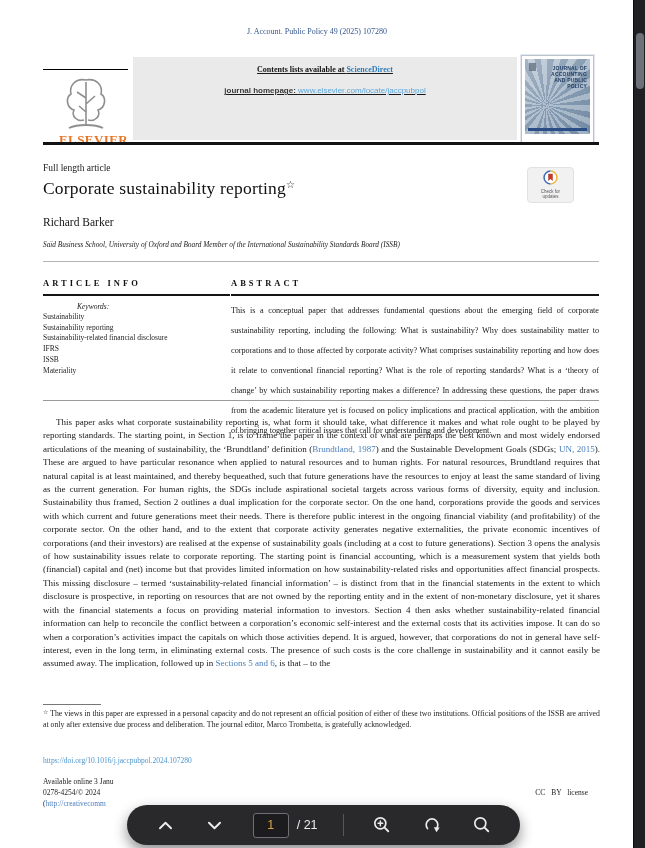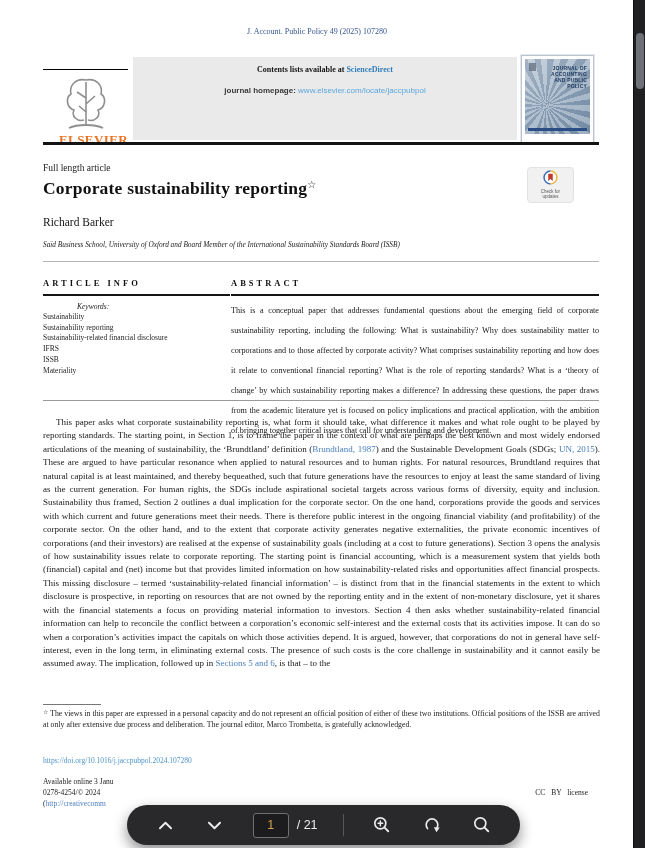--- a/index.html
+++ b/index.html
@@ -8,21 +8,21 @@
   .sheet{position:absolute;left:0;top:0;width:634px;height:848px;background:#ffffff;}
   .side-strip{position:absolute;right:0;top:0;width:11px;height:848px;background:#202023;border-left:1px solid #0b0b0c;}
   .scroll-thumb{position:absolute;right:1px;top:33px;width:8px;height:56px;background:#6e7178;border-radius:4px;}
 
   .jref{position:absolute;top:27px;left:0;width:634px;text-align:center;font-size:8px;color:#34568e;}
 
   
   .logo-box{position:absolute;left:43px;top:69px;width:85px;height:85px;text-align:right;border-top:1px solid #000000;}
   .logo-tree{display:block;margin:2px auto 0;}
   .elsevier-word{font-size:13px;letter-spacing:.4px;color:#e87425;font-weight:600;margin-top:-2px;}
-  .mast-box{position:absolute;left:133px;top:57px;width:384px;height:83px;background:#eaeaea;text-align:center;}
+  .mast-box{position:absolute;left:133px;top:57px;width:384px;height:83px;background:#eaeaea;text-align:center;text-decoration:underline;}
   .mast-line1{padding-top:8px;font-size:8px;font-weight:700;color:#141414;}
   .link-blue{color:#2e7cba;}
   .mast-title{margin-top:9px;font-size:15.5px;color:#0d0d0d;letter-spacing:.3px;}
   .mast-home{margin-top:12px;font-size:8px;font-family:"Liberation Sans",sans-serif;font-weight:700;color:#3a3a3a;}
   .mast-home .url{color:#5aa7dd;font-weight:400;}
 
   .cover{position:absolute;left:521px;top:55px;width:71px;height:86px;background:#fff;border:1px solid #b9c4d0;box-shadow:0 0 0 1px #e4e8ee;}
   .cover-inner{position:absolute;left:3px;top:3px;right:3px;bottom:8px;
     background:
       repeating-conic-gradient(from 210deg at 32% 62%, rgba(255,255,255,.25) 0 8deg, rgba(25,55,90,.12) 8deg 16deg),
@@ -123,21 +123,21 @@
           <div>AND PUBLIC</div>
           <div>POLICY</div>
         </div>
         <div class="cover-band"></div>
       </div>
     </div>
 
     <div class="rule-thick"></div>
 
     <div class="type-label">Full length article</div>
-    <h1 class="title" style="margin:0;font-weight:700;">
+    <h1 class="title" style="margin:0;font-weight:400;">
       <span>Corporate sustainability reporting</span><span class="fnmark">☆</span>
     </h1>
 
     <div class="crossmark">
       <svg width="15" height="15" style="margin-top:2px;" viewBox="0 0 20 20">
         <circle cx="10" cy="10" r="8.6" fill="#ffffff"></circle>
         <path d="M10 1.4 A8.6 8.6 0 0 0 10 18.6" fill="none" stroke="#3a6db4" stroke-width="2"></path>
         <path d="M10 1.4 A8.6 8.6 0 0 1 10 18.6" fill="none" stroke="#f0b63c" stroke-width="2"></path>
         <path d="M7 5 h6 v9.5 l-3 -2.6 -3 2.6 z" fill="#c0392b"></path>
       </svg>

